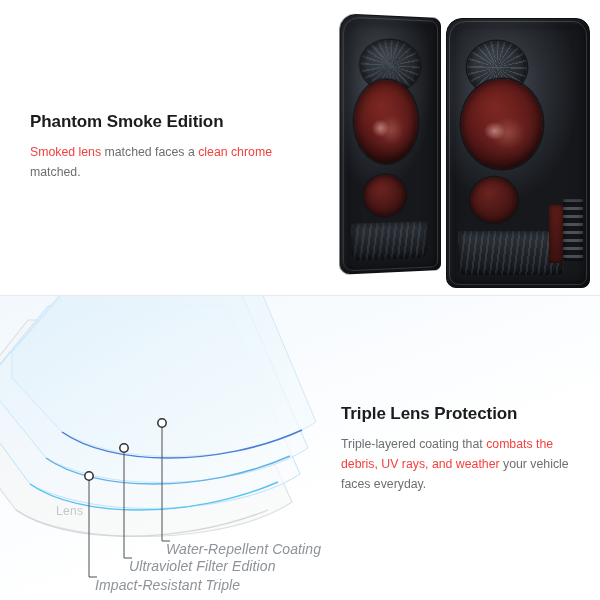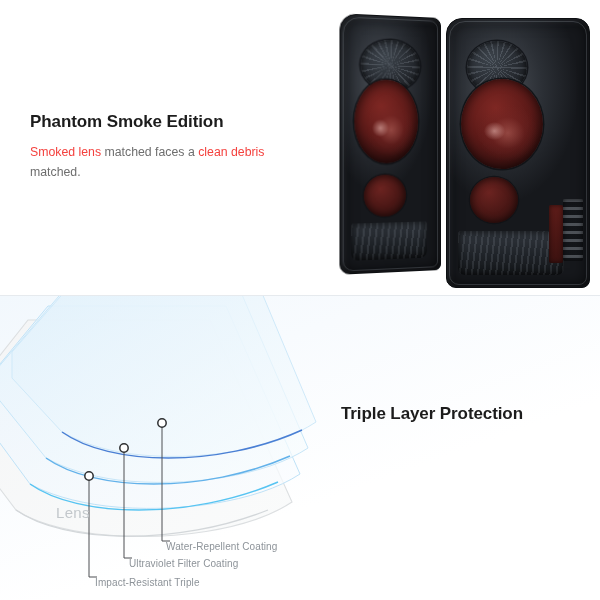--- a/index.html
+++ b/index.html
@@ -198,47 +198,48 @@
     position: absolute;
     left: 0;
     top: 296px;
     width: 330px;
     height: 304px;
   }
   #lens-diagram svg { display: block; }
 
   .callout-label {
     position: absolute;
-    font-size: 10px;
+    font-size: 14px;
     color: #8d9399;
     white-space: nowrap;
     letter-spacing: .1px;
+    font-style: italic;
   }
   #label-lens {
     position: absolute;
     left: 56px;
     top: 504px;
-    font-size: 15px;
+    font-size: 12px;
     color: #c3c8cc;
     letter-spacing: .3px;
   }
   #label-water  { left: 166px; top: 541px; }
   #label-uv     { left: 129px; top: 558px; }
   #label-impact { left: 95px;  top: 577px; }
 </style>
 </head>
 <body>
 
 <div class="page">
 
   <div class="panel" id="panel-top">
 
     <div class="textblock" id="text-top-left">
       <h2 class="headline">Phantom Smoke Edition</h2>
-      <p class="body-copy"><span class="hl">Smoked lens</span><span> matched faces a </span><span class="hl">clean debris</span><span> matched.</span></p>
+      <p class="body-copy"><span class="hl">Smoked lens</span><span> matched faces a </span><span class="hl">clean chrome</span><span> matched.</span></p>
     </div>
 
     <div id="taillights">
 
       <div class="lamp" id="lamp-left">
         <div class="signal-disc" id="disc-left"></div>
         <div class="brake-lens" id="brake-left">
           <div class="brake-glint"></div>
         </div>
         <div class="reflector" id="reflector-left"></div>
@@ -312,20 +313,21 @@
       <circle cx="124" cy="152" r="4.2" fill="#ffffff" stroke="#2d2f31" stroke-width="1.5"></circle>
 
       <line x1="89" y1="183" x2="89" y2="281" stroke="#4d4f52" stroke-width="1"></line>
       <line x1="89" y1="281" x2="97" y2="281" stroke="#4d4f52" stroke-width="1"></line>
       <circle cx="89" cy="180" r="4.2" fill="#ffffff" stroke="#2d2f31" stroke-width="1.5"></circle>
     </svg>
   </div>
 
   <div id="label-lens">Lens</div>
   <div class="callout-label" id="label-water">Water-Repellent Coating</div>
-  <div class="callout-label" id="label-uv">Ultraviolet Filter Coating</div>
+  <div class="callout-label" id="label-uv">Ultraviolet Filter Edition</div>
   <div class="callout-label" id="label-impact">Impact-Resistant Triple</div>
 
   <div class="textblock" id="text-bottom-right">
-    <h2 class="headline">Triple Layer Protection</h2>
+    <h2 class="headline">Triple Lens Protection</h2>
+    <p class="body-copy"><span>Triple-layered coating that </span><span class="hl">combats the debris, UV rays, and weather</span><span> your vehicle faces everyday.</span></p>
   </div>
 
 </div>
 
 </body></html>

